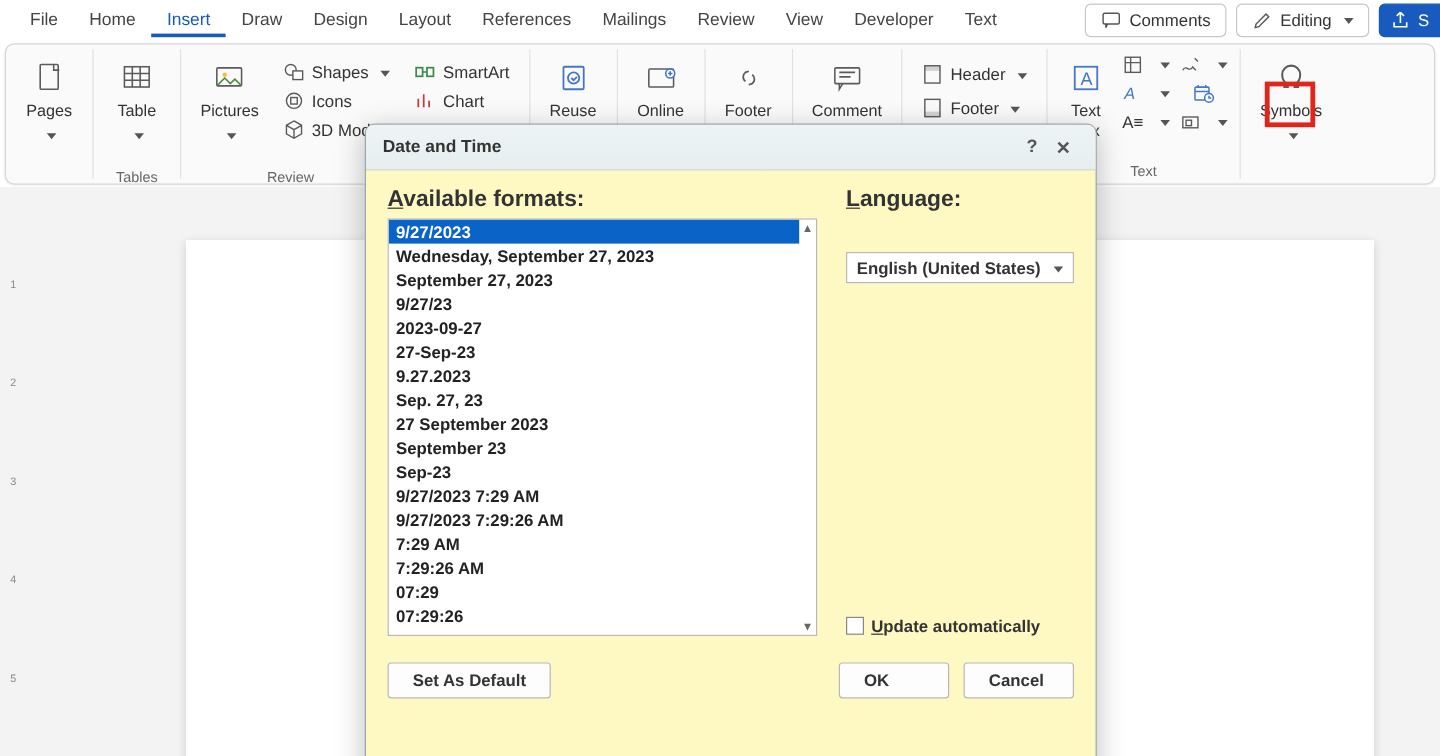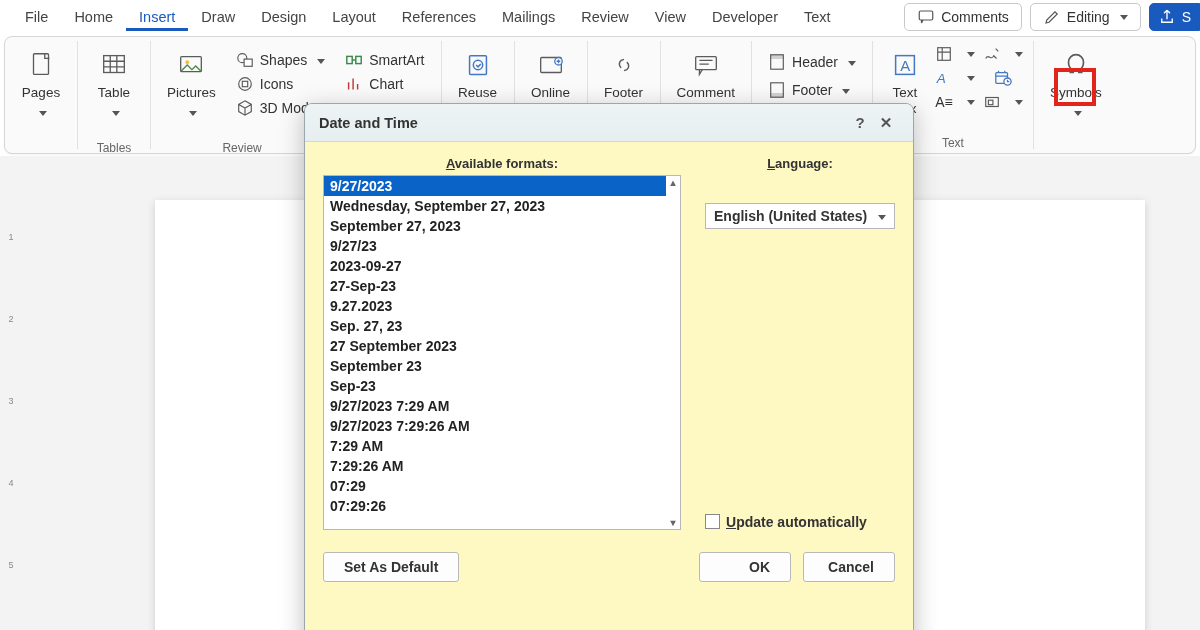--- a/index.html
+++ b/index.html
@@ -41,31 +41,31 @@
 
 
 .dialog { position: absolute; left: 304px; top: 103px; width: 610px; height: 592px; background: #fef9c3; border: 1px solid #9aa7ad; border-radius: 8px; box-shadow: 0 6px 24px rgba(0,0,0,.25); overflow:hidden;font-weight:bold;}
 .dlg-titlebar { height: 38px; background: linear-gradient(#eef4f5,#e6eeef); display: flex; align-items: center; padding: 0 14px; border-bottom: 1px solid #d0d8da; }
 .dlg-title { font-size: 14.5px; color: #333; }
 .dlg-spacer { flex: 1; }
 .dlg-help, .dlg-close { width: 26px; text-align: center; font-size: 15px; color: #555; cursor: pointer; }
 .dlg-body { padding: 14px 18px 12px 18px; display: flex; gap: 24px; height: 400px;}
 .col-left { flex: 1; display:flex; flex-direction:column;}
 .col-right { width: 190px; display:flex; flex-direction:column;gap:28px;}
-.field-label { font-size: 13px; color: #333; margin-bottom: 4px; text-align: center; }
+.field-label { font-size: 19px; color: #333; margin-bottom: 4px; }
 .listbox { flex:1; border: 1px solid #b8b8b8; background: #fff; overflow-y: auto; position:relative; padding-right:14px;}
 .listbox .item { padding: 2px 6px; font-size: 14px; color: #222; cursor: pointer; }
 .listbox .item.selected { background: #0a63c7; color: #fff; }
 .list-scroll { position:absolute; right:0; top:0; bottom:0; width:14px; display:flex; flex-direction:column; justify-content:space-between; align-items:center; padding:1px 0;}
 .arrow-up, .arrow-down { font-size:10px; color:#666; cursor:pointer;}
 .select { border: 1px solid #b8b8b8; padding: 4px 8px; font-size: 14px; display: flex; justify-content: space-between; align-items: center; cursor: pointer; background:#fff; }
 .checkbox { display: flex; align-items: flex-start; gap: 6px; margin-top: auto; font-size: 14px; color: #333; cursor:pointer;}
 .checkbox .box { width: 15px; height: 15px; border: 1px solid #888; background:#fff;}
 .dlg-footer { display: flex; padding: 10px 18px 16px 18px; gap: 12px; }
-.btn { border: 1px solid #b8b8b8; background: #fdfdfd; padding: 6px 20px; font-size: 14px; border-radius: 3px; cursor: pointer; min-width:92px; text-align:right;}
+.btn { border: 1px solid #b8b8b8; background: #fdfdfd; padding: 6px 20px; font-size: 14px; border-radius: 3px; cursor: pointer; min-width:92px; text-align:left;}
 .dlg-footer .spacer { flex: 1; }
 
 
 .highlight { position: absolute; border: 4px solid #e1251b; pointer-events: none; }
 </style>
 </head>
 <body>
 
 <div class="menubar">
   <div class="menuitem">File</div>

